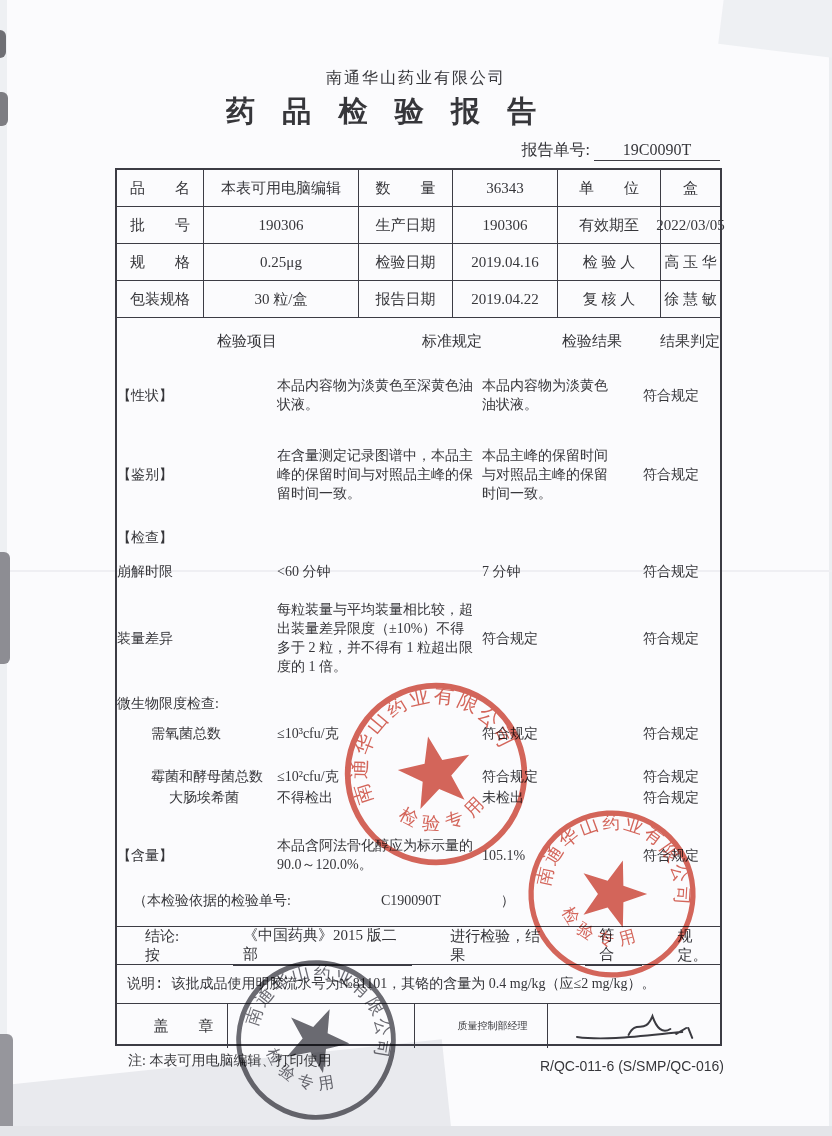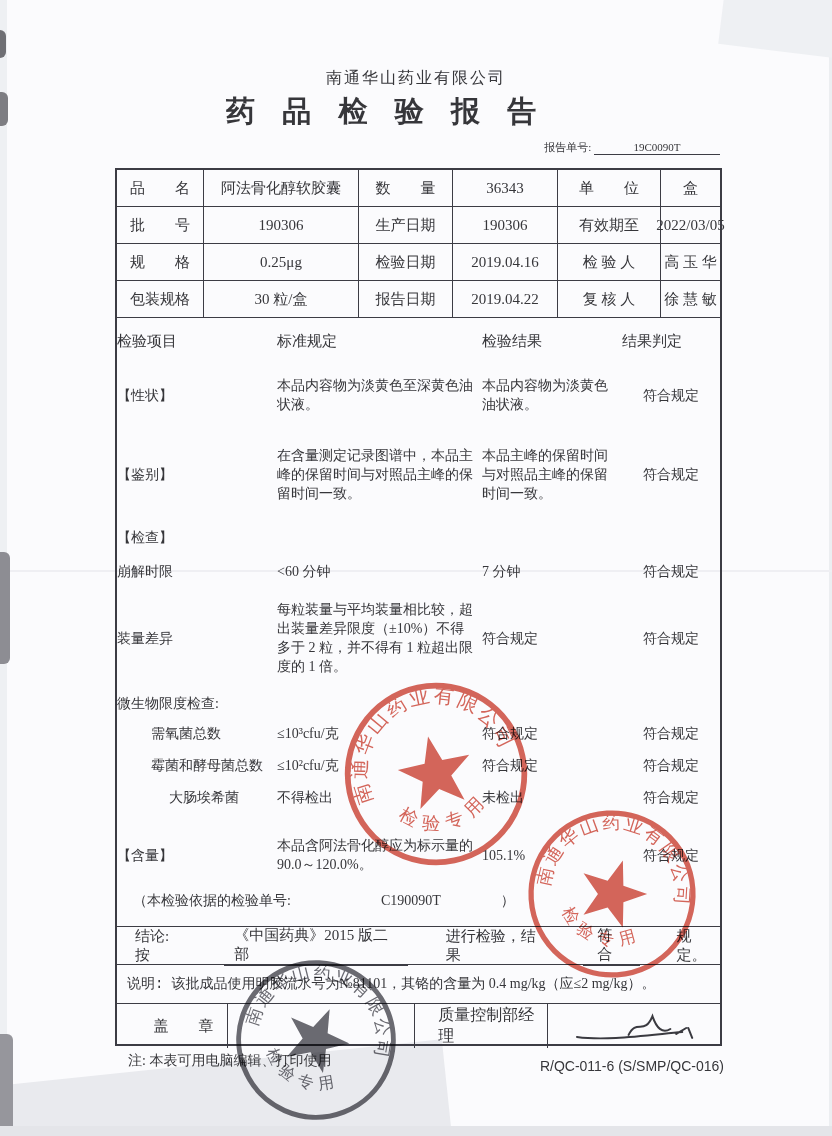--- a/index.html
+++ b/index.html
@@ -14,57 +14,57 @@
   .mark{position:absolute;background:#6f6f74;border-radius:0 6px 6px 0;}
   .m1{left:0;top:30px;width:6px;height:28px;}
   .m2{left:0;top:92px;width:8px;height:34px;background:#7d7d82;}
   .m3{left:0;top:552px;width:10px;height:112px;background:#8d8d93;}
   .m4{left:0;top:1034px;width:13px;height:102px;background:#96969c;}
   .crease{position:absolute;left:0;top:570px;width:832px;height:2px;background:#efeff3;}
 
   
   .company{position:absolute;left:0;top:68px;width:832px;text-align:center;font-size:16px;letter-spacing:2px;}
   .doc-title{position:absolute;left:0;top:92px;width:772px;text-align:center;font-size:29px;font-weight:bold;letter-spacing:10px;}
-  .report-no{position:absolute;right:112px;top:140px;font-size:11px;}
+  .report-no{position:absolute;right:112px;top:140px;font-size:16px;}
   .report-no .val{display:inline-block;min-width:110px;text-align:center;border-bottom:1.5px solid #3c3c44;padding:0 8px 1px;}
 
   
   .doc-table{position:absolute;left:115px;top:168px;width:607px;height:878px;border:2px solid #3c3c44;box-sizing:border-box;font-size:15px;}
   .info-grid{display:flex;flex-wrap:wrap;width:100%;}
   .icell{box-sizing:border-box;height:37px;display:flex;align-items:center;justify-content:center;
          border-right:1.5px solid #3c3c44;border-bottom:1.5px solid #3c3c44;text-align:center;padding:0 2px;}
   .icell.last{border-right:none;}
   .w0{width:87px}.w1{width:155px}.w2{width:94px}.w3{width:105px}.w4{width:103px}.w5{width:59px}
 
   
   .inspect{position:relative;width:100%;height:609px;border-bottom:1.5px solid #3c3c44;box-sizing:border-box;font-size:14px;line-height:19px;}
   .irow{position:absolute;left:0;width:100%;display:flex;}
   .c-item{width:160px;box-sizing:border-box;padding-left:0;}
   .c-std{width:205px;box-sizing:border-box;padding-right:8px;}
   .c-res{width:140px;box-sizing:border-box;padding-right:6px;}
   .c-ver{width:98px;box-sizing:border-box;text-align:center;}
   .vcenter{align-self:center;}
   .ihead{font-size:15px;}
-  .ihead .c-item,.ihead .c-std,.ihead .c-res,.ihead .c-ver{text-align:left;padding:0;}
+  .ihead .c-item,.ihead .c-std,.ihead .c-res,.ihead .c-ver{text-align:right;padding:0;}
   .indent1{padding-left:34px;}
   .indent2{padding-left:52px;}
   .basis{position:absolute;left:0;bottom:16px;width:100%;display:flex;padding-left:16px;box-sizing:border-box;}
   .basis .bval{margin-left:90px;}
   .basis .bclose{margin-left:60px;}
 
   
-  .concl-row{height:38px;box-sizing:border-box;border-bottom:1.5px solid #3c3c44;display:flex;align-items:center;font-size:15px;padding-left:18px;gap:24px;}
+  .concl-row{height:38px;box-sizing:border-box;border-bottom:1.5px solid #3c3c44;display:flex;align-items:center;font-size:15px;padding-left:28px;gap:24px;}
   .concl-row .ul{border-bottom:1px solid #3c3c44;padding:0 10px 1px;margin:0 14px;}
   .concl-row .ul2{border-bottom:1px solid #3c3c44;padding:0 14px 1px;margin:0 12px;}
   .note-row{height:39px;box-sizing:border-box;border-bottom:1.5px solid #3c3c44;display:flex;align-items:center;font-size:14px;padding-left:10px;}
   .note-row .nlabel{margin-right:8px;font-family:Liberation Mono, monospace;}
   .seal-row{height:44px;display:flex;}
   .scell{box-sizing:border-box;border-right:1.5px solid #3c3c44;display:flex;align-items:center;justify-content:center;padding-left:23px;}
   .scell.last{border-right:none;}
-  .s0{width:112px}.s1{width:189px}.s2{width:134px;font-size:16px}.s3{width:172px}
+  .s0{width:112px}.s1{width:189px}.s2{width:134px;font-size:10px}.s3{width:172px}
 
   
   .foot-note{position:absolute;left:128px;top:1052px;font-size:14px;}
   .form-no{position:absolute;right:108px;top:1058px;font-size:14px;font-family:Liberation Sans, sans-serif;}
 
   
   .stamp{position:absolute;mix-blend-mode:multiply;}
   .stamp svg{display:block;width:100%;height:100%;}
   .stamp-red{color:#cc3b2c;opacity:.78;}
   .stamp-dark{color:#4b4b53;opacity:.82;}
@@ -92,21 +92,21 @@
   <div class="doc-title">药 品 检 验 报 告</div>
   <div class="report-no">
     <span>报告单号:</span>
     <span class="val">19C0090T</span>
   </div>
 
   <div class="doc-table">
 
     <div class="info-grid">
       <div class="icell w0">品　　名</div>
-      <div class="icell w1">阿法骨化醇软胶囊</div>
+      <div class="icell w1">本表可用电脑编辑</div>
       <div class="icell w2">数　　量</div>
       <div class="icell w3">36343</div>
       <div class="icell w4">单　　位</div>
       <div class="icell w5 last">盒</div>
 
       <div class="icell w0">批　　号</div>
       <div class="icell w1">190306</div>
       <div class="icell w2">生产日期</div>
       <div class="icell w3">190306</div>
       <div class="icell w4">有效期至</div>
@@ -172,21 +172,21 @@
         <div class="c-item" style="width:100%">微生物限度检查:</div>
       </div>
 
       <div class="irow" style="top:406px">
         <div class="c-item indent1">需氧菌总数</div>
         <div class="c-std">≤10³cfu/克</div>
         <div class="c-res">符合规定</div>
         <div class="c-ver">符合规定</div>
       </div>
 
-      <div class="irow" style="top:438px">
+      <div class="irow" style="top:449px">
         <div class="c-item indent1">霉菌和酵母菌总数</div>
         <div class="c-std">≤10²cfu/克</div>
         <div class="c-res">符合规定</div>
         <div class="c-ver">符合规定</div>
       </div>
 
       <div class="irow" style="top:470px">
         <div class="c-item indent2">大肠埃希菌</div>
         <div class="c-std">不得检出</div>
         <div class="c-res">未检出</div>

